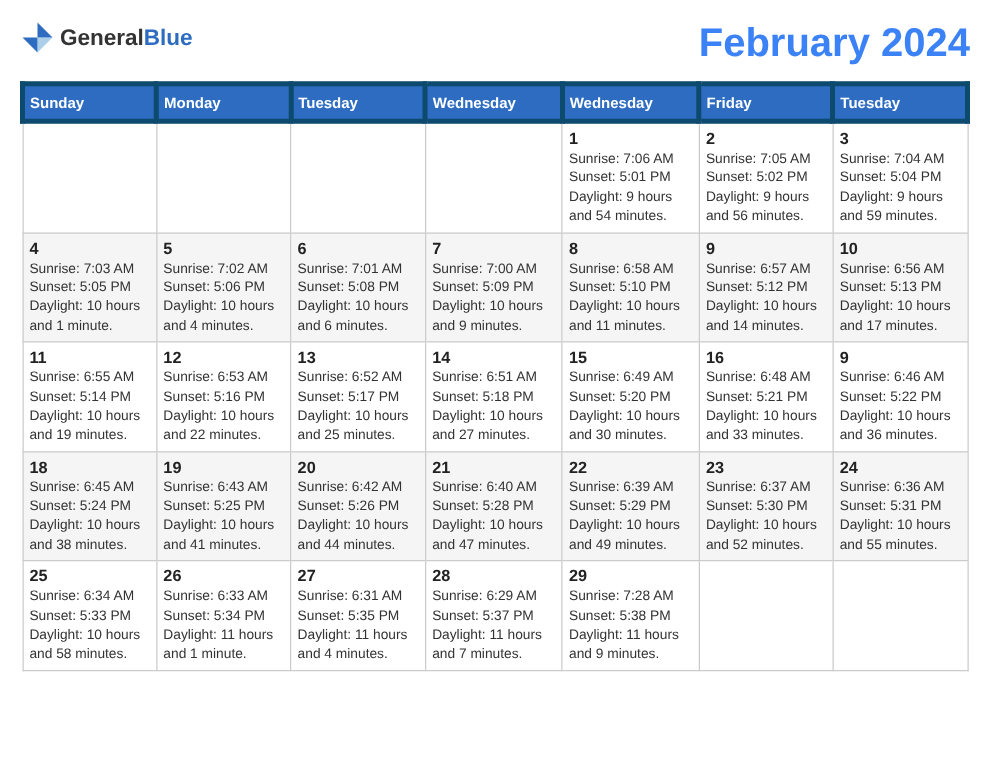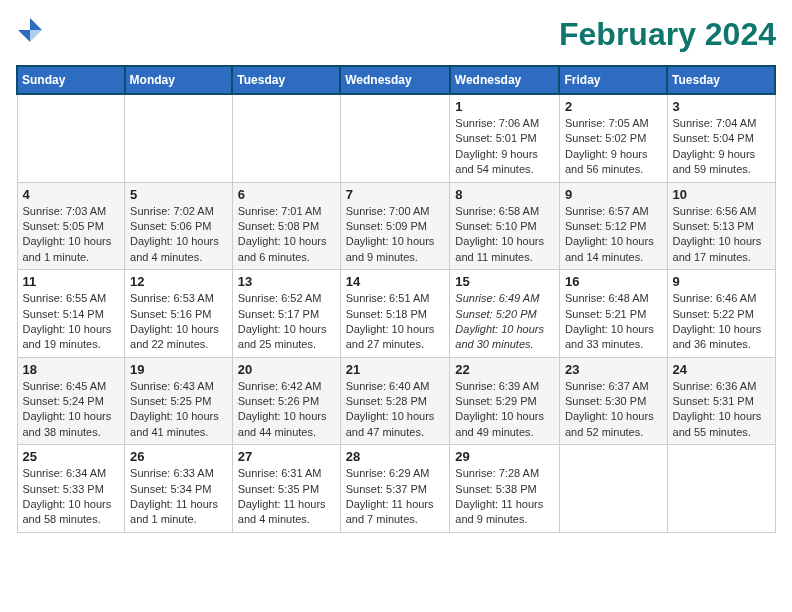--- a/index.html
+++ b/index.html
@@ -24,38 +24,38 @@
     .logo-icon {
       width: 28px;
       height: 28px;
     }
     .title-block {
       text-align: right;
     }
     .month-title {
       font-size: 32px;
       font-weight: bold;
-      color: #0f766e;
+      color: #3b82f6;
     }
     .location-title {
       font-size: 15px;
       color: #555;
     }
     table {
       width: 100%;
       border-collapse: collapse;
       font-size: 11px;
     }
     thead tr th {
       background-color: #2d6cc0;
       color: #fff;
       padding: 6px 4px;
       text-align: left;
       font-size: 12px;
-      border: 2px solid #0c4a6e;
+      border: 4px solid #0c4a6e;
       margin-top: 36px;
     }
     tbody tr td {
       border: 1px solid #ccc;
       vertical-align: top;
       padding: 4px 5px;
       width: 113px;
       min-height: 80px;
       height: 80px;
     }
@@ -82,20 +82,25 @@
 </head>
 <body>
 
 <div class="header">
   <div class="logo">
     <svg class="logo-icon" viewBox="0 0 28 28">
       <polygon points="14,2 26,14 14,14" fill="#2d6cc0"></polygon>
       <polygon points="2,14 14,14 14,26" fill="#2d6cc0"></polygon>
       <polygon points="14,14 26,14 14,26" fill="#5a9fd4" opacity="0.5"></polygon>
     </svg>
+    <div>
+      <div>
+        <span style="font-size:18px;font-weight:bold;color:#333;">General</span><span style="font-size:18px;font-weight:bold;color:#2d6cc0;">Blue</span>
+      </div>
+    </div>
   </div>
   <div class="title-block">
     <div class="month-title">February 2024</div>
   </div>
 </div>
 
 <table>
   <thead>
     <tr>
     <th>Sunday</th>
@@ -210,21 +215,21 @@
         </td>
         <td>
           <div class="day-number">14</div>
           <div class="day-detail" style="white-space: pre-line;">Sunrise: 6:51 AM
 Sunset: 5:18 PM
 Daylight: 10 hours
 and 27 minutes.</div>
         </td>
         <td>
           <div class="day-number">15</div>
-          <div class="day-detail" style="white-space: pre-line; font-style: italic;">Sunrise: 6:49 AM
+          <div class="day-detail" style="white-space: pre-line;">Sunrise: 6:49 AM
 Sunset: 5:20 PM
 Daylight: 10 hours
 and 30 minutes.</div>
         </td>
         <td>
           <div class="day-number">16</div>
           <div class="day-detail" style="white-space: pre-line;">Sunrise: 6:48 AM
 Sunset: 5:21 PM
 Daylight: 10 hours
 and 33 minutes.</div>

